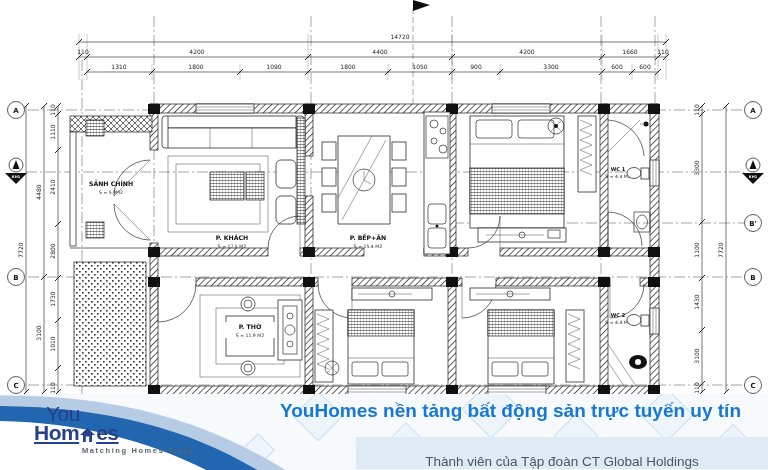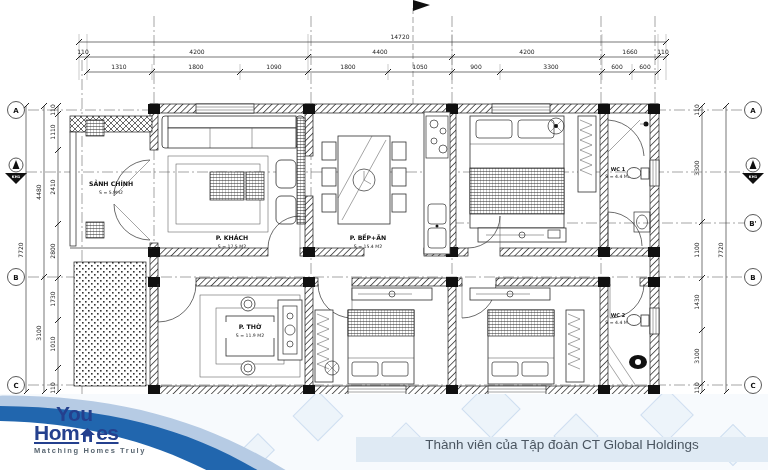--- a/index.html
+++ b/index.html
@@ -20,28 +20,28 @@
   .furn2{fill:none;stroke:#2e2e2e;stroke-width:.7;}
   .thin{fill:none;stroke:#4a4a4a;stroke-width:.5;}
   .blk{fill:#101010;stroke:none;}
   .wall{stroke:#1a1a1a;stroke-width:.7;}
 
   
   .banner{position:absolute;left:0;top:394px;width:768px;height:76px;background:#f7fafd;overflow:hidden;}
   .dia{position:absolute;border:1.5px solid rgba(168,196,228,.45);background:rgba(205,222,242,.22);transform:rotate(45deg);z-index:0;}
   .swoosh{position:absolute;left:0;top:0;z-index:1;}
   .logo{position:absolute;left:34px;top:9px;z-index:2;color:#24408e;line-height:1;}
-  .logo-you{font-size:21px;font-weight:bold;margin-left:22px;letter-spacing:-.5px;}
+  .logo-you{font-size:21px;font-weight:normal;margin-left:12px;letter-spacing:-.5px;}
   .logo-homes{font-size:21px;font-weight:bold;letter-spacing:-.5px;display:flex;align-items:flex-end;margin-top:-2px;text-decoration:underline;}
   .logo-house{margin:0 1px 1px 1px;}
-  .tagline{font-size:7.5px;font-weight:bold;letter-spacing:1.6px;color:#5a6772;margin-top:4px;white-space:nowrap;}
+  .tagline{font-size:7.5px;font-weight:bold;letter-spacing:1.6px;color:#5a6772;margin-top:4px;white-space:nowrap;margin-left:48px;}
   .slogan{position:absolute;left:258px;top:6px;width:505px;text-align:center;z-index:2;
           font-size:19px;font-weight:bold;color:#1778d3;white-space:nowrap;}
-  .substrip{position:absolute;left:356px;top:43px;width:412px;height:25px;background:#dfeaf4;z-index:1;
-            display:flex;align-items:flex-start;justify-content:center;}
+  .substrip{position:absolute;left:356px;top:43px;width:412px;height:32px;background:#dfeaf4;z-index:1;
+            display:flex;align-items:flex-end;justify-content:center;}
   .substrip span{font-size:13.5px;color:#4a5560;white-space:nowrap;}
 </style>
 </head>
 <body>
 
 <div class="stage">
 
 <svg class="plan-svg" width="768" height="400" viewBox="0 0 768 400">
   <defs>
     <pattern id="hatch" width="4.5" height="4.5" patternUnits="userSpaceOnUse" patternTransform="rotate(45)">
@@ -490,19 +490,20 @@
       <span>Hom</span>
       <svg class="logo-house" width="15" height="14" viewBox="0 0 15 14">
         <path d="M7.5 0 L15 7 H12 V14 H3 V7 H0 Z" fill="#24408e"></path>
         <rect x="5.8" y="8.5" width="3.4" height="5.5" fill="#ffffff"></rect>
       </svg>
       <span>es</span>
     </div>
     <div class="tagline">Matching Homes Truly</div>
   </div>
 
+  <div class="slogan">YouHomes nền tảng bất động sản trực tuyến uy tín</div>
 
   <div class="substrip">
     <span>Thành viên của Tập đoàn CT Global Holdings</span>
   </div>
 </div>
 
 </div>
 
 </body></html>

